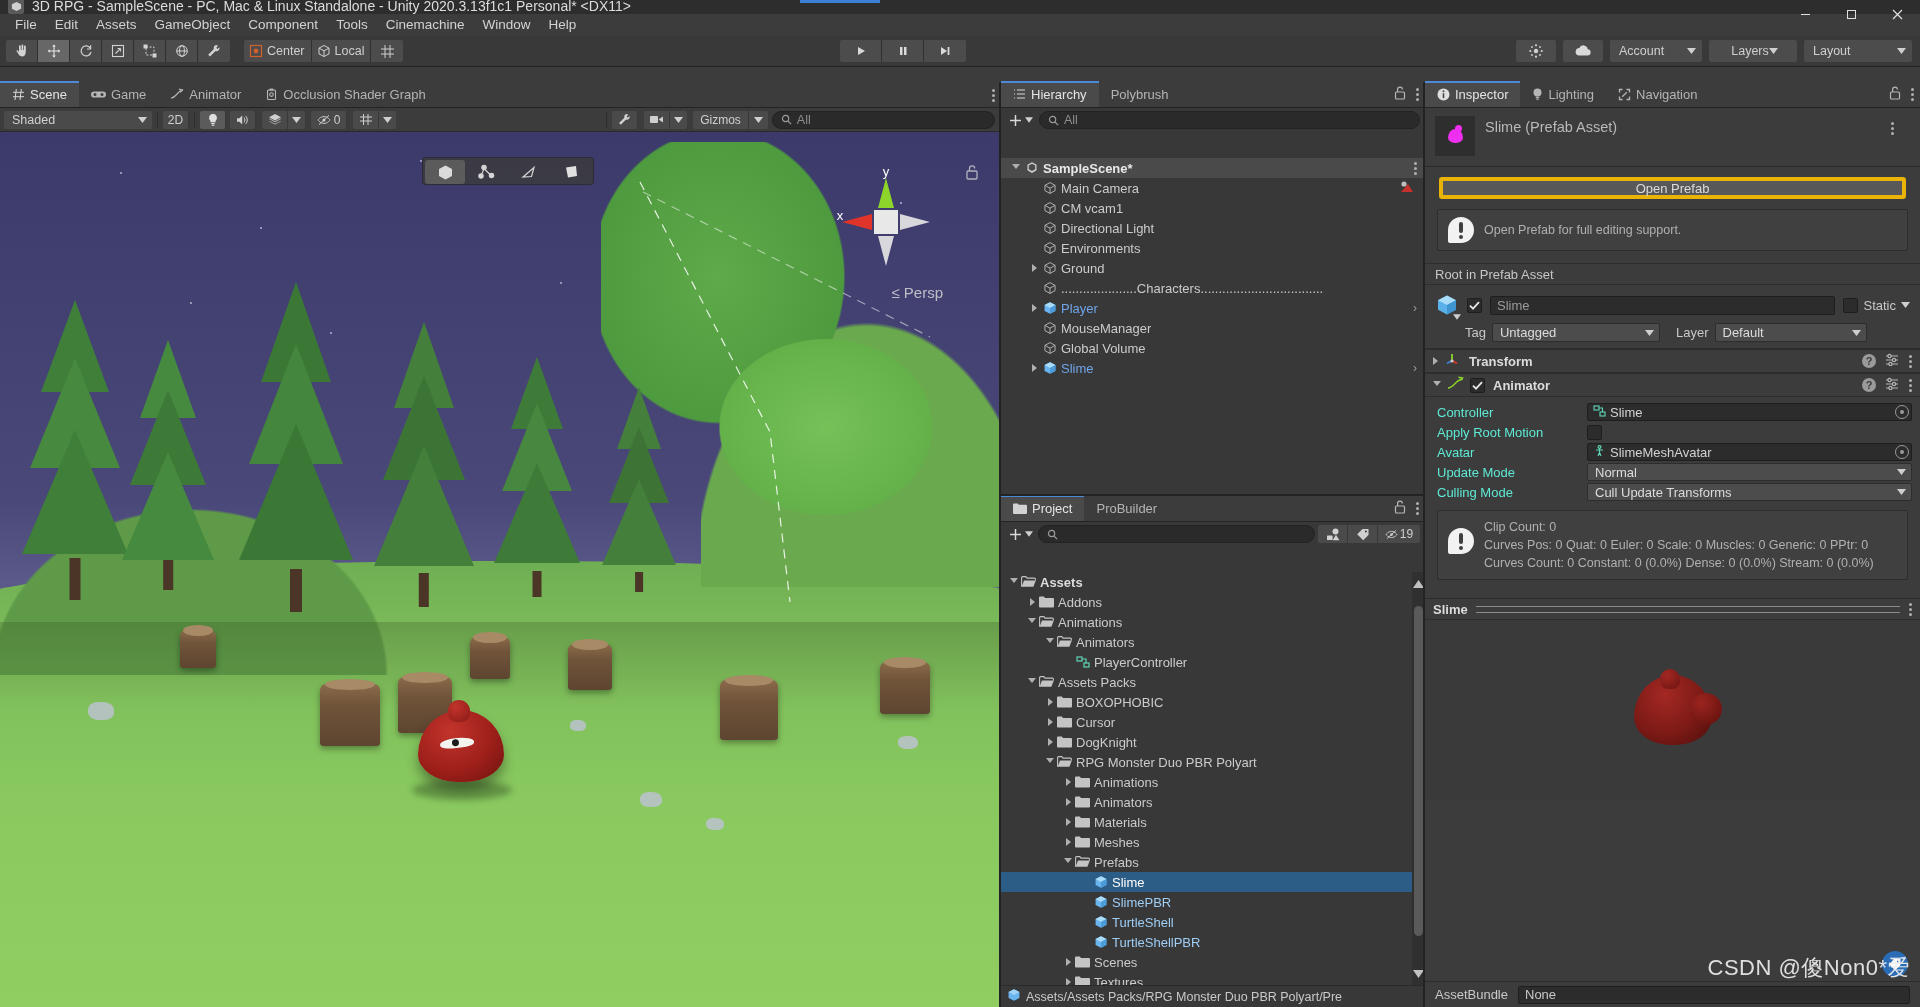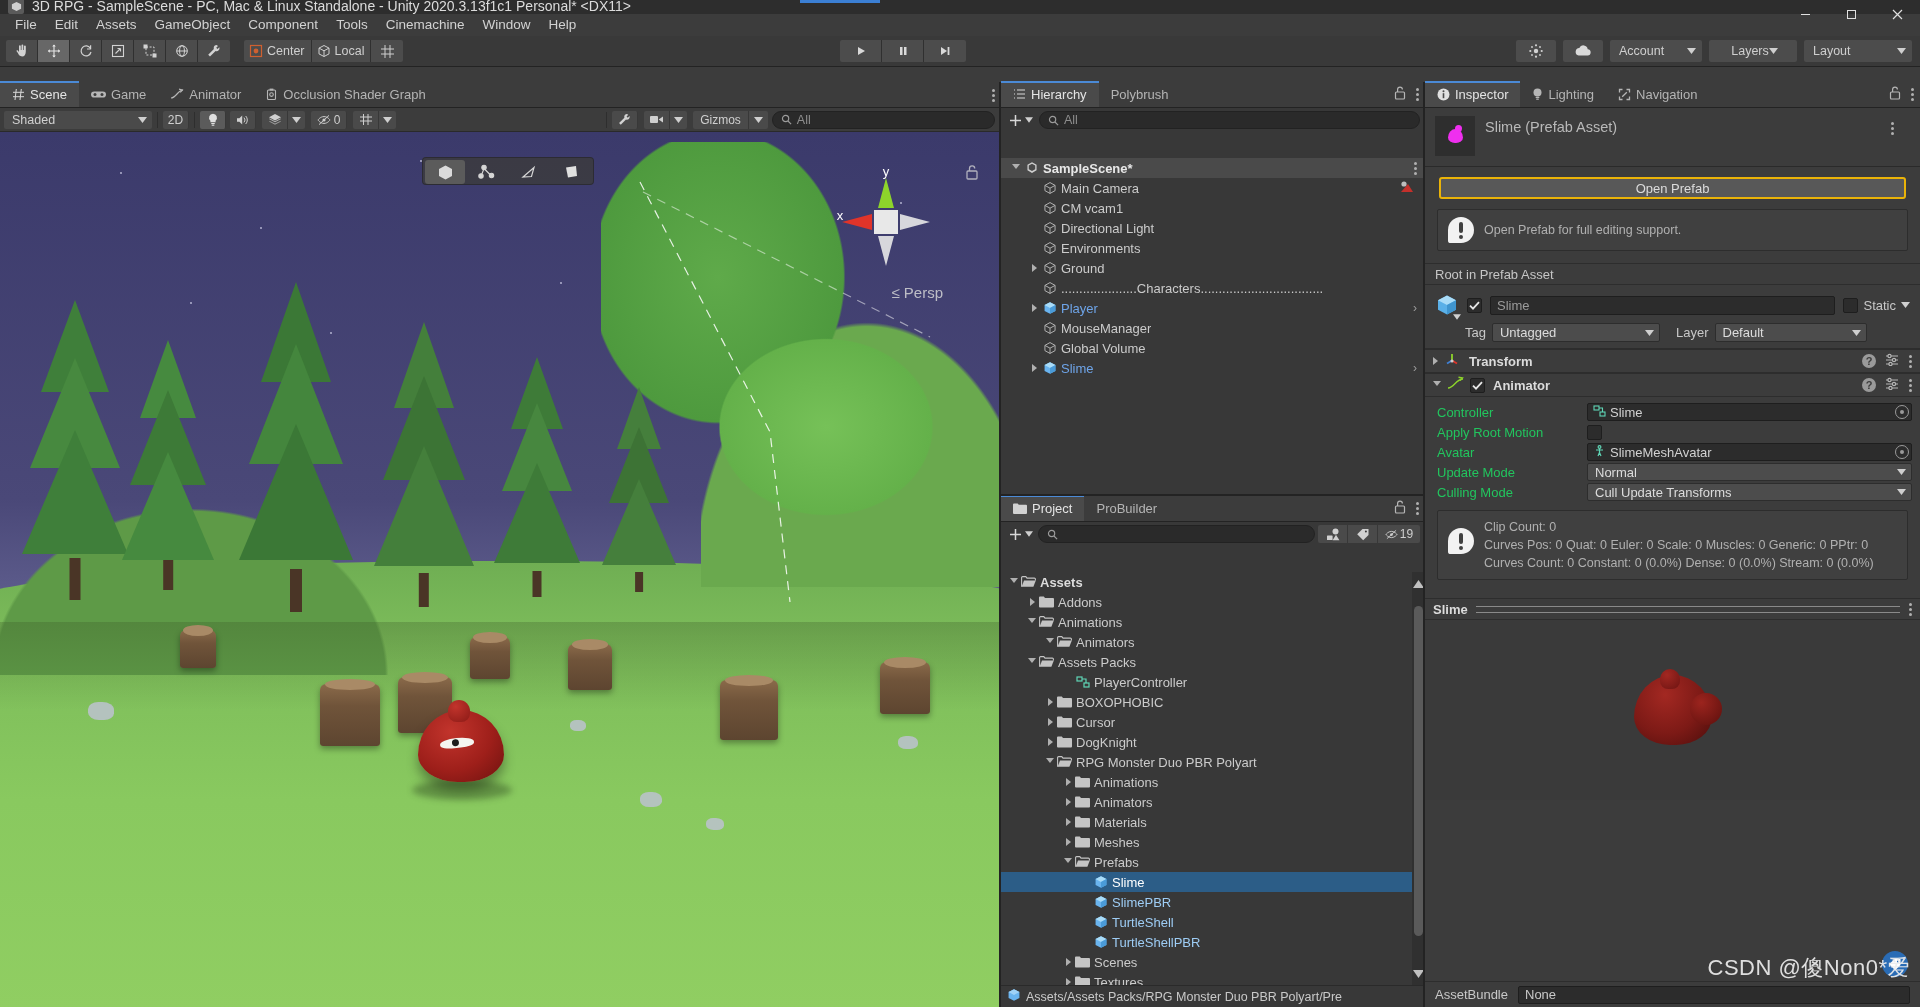--- a/index.html
+++ b/index.html
@@ -190,21 +190,21 @@
   .ins-body { position:absolute; top:26px; left:0; right:0; bottom:0; background:#3c3c3c; overflow:hidden; }
   .ins-header { display:flex; align-items:flex-start; gap:10px; padding:8px 10px 10px 10px;
                 background:#3c3c3c; border-bottom:1px solid #2a2a2a; position:relative; }
   .ins-thumb { width:40px; height:40px; background:#2e2e2e; display:flex; align-items:center; justify-content:center; }
   .ins-thumb .blob { width:15px; height:14px; background:#ef2fef;
     border-radius:50% 50% 46% 46% / 60% 60% 40% 40%; position:relative; }
   .ins-thumb .blob::after { content:""; position:absolute; top:-4px; left:7px; width:7px; height:7px;
     background:#ef2fef; border-radius:50%; }
   .ins-title { font-size:14.5px; color:#b9b9b9; padding-top:3px; }
   .open-prefab-wrap { padding:10px 14px 6px 14px; }
-  .open-prefab { height:22px; background:#585858; border:2px solid #eab308; border-radius:3px;
+  .open-prefab { height:22px; background:#585858; border:4px solid #eab308; border-radius:3px;
     display:flex; align-items:center; justify-content:center; color:#dcdcdc; font-size:13px; }
   .helpbox { margin:4px 12px 8px 12px; border:1px solid #2d2d2d; background:#404040;
     display:flex; align-items:center; gap:10px; padding:7px 10px; border-radius:2px; }
   .helpbox.multi { align-items:flex-start; }
   .warn-ico { width:26px; height:26px; flex:0 0 26px; position:relative; }
   .warn-ico .c { position:absolute; inset:0; background:#f2f2f2; border-radius:50% 50% 50% 10%; }
   .warn-ico .b { position:absolute; left:11px; top:5px; width:4px; height:11px; background:#404040; border-radius:2px; }
   .warn-ico .d { position:absolute; left:11px; top:18px; width:4px; height:4px; background:#404040; border-radius:50%; }
   .helpbox .txt { font-size:12.5px; color:#b0b0b0; line-height:1.35; }
   .section-bar { height:22px; background:#3c3c3c; border-top:1px solid #2d2d2d; border-bottom:1px solid #2d2d2d;
@@ -223,21 +223,21 @@
   .dropdown { height:19px; background:#4c4c4c; border:1px solid #2d2d2d; border-radius:2px;
     display:flex; align-items:center; justify-content:space-between; padding:0 5px 0 7px;
     font-size:13px; color:#dcdcdc; }
   .comp-head { height:24px; display:flex; align-items:center; gap:6px; padding:0 8px; background:#3c3c3c;
     border-top:1px solid #2d2d2d; border-bottom:1px solid #2d2d2d; }
   .comp-head .name { font-weight:bold; font-size:13px; color:#dcdcdc; margin-left:2px; }
   .comp-head .right { margin-left:auto; display:flex; align-items:center; gap:9px; }
   .qmark { width:14px; height:14px; border-radius:50%; background:#9a9a9a; color:#3c3c3c;
     font-size:11px; font-weight:bold; display:flex; align-items:center; justify-content:center; }
   .prop-row { height:20px; display:flex; align-items:center; padding:0 8px 0 12px; gap:0; }
-  .prop-row .pl { width:150px; font-size:13px; color:#22c55e; flex:0 0 150px; }
+  .prop-row .pl { width:150px; font-size:13px; color:#5eead4; flex:0 0 150px; }
   .obj-field { flex:1; height:18px; background:#2c2c2c; border:1px solid #1e1e1e; border-radius:2px;
     display:flex; align-items:center; gap:4px; padding:0 2px 0 5px; font-size:13px; color:#d2d2d2; }
   .obj-field .dot { margin-left:auto; width:14px; height:14px; border-radius:50%;
     border:1.5px solid #9a9a9a; display:flex; align-items:center; justify-content:center; }
   .obj-field .dot i { width:4px; height:4px; border-radius:50%; background:#9a9a9a; display:block; }
   .preview-head { height:22px; background:#3c3c3c; border-top:1px solid #2d2d2d; border-bottom:1px solid #2d2d2d;
     display:flex; align-items:center; padding:0 8px; gap:8px; }
   .preview-head .name { font-weight:bold; font-size:13px; color:#dcdcdc; }
   .preview-head .lines { flex:1; height:7px; border-top:1px solid #8a8a8a; border-bottom:1px solid #8a8a8a; }
   .preview-area { background:#3a3a3a; position:relative; }
@@ -1020,43 +1020,43 @@
             </span>
             <span class="folder-ico" style="display:flex;align-items:center;justify-content:center">
               <svg width="15" height="12" viewBox="0 0 15 12" fill="none" stroke="#c4c4c4" stroke-width="1.1">
                 <path d="M.6 10.8V1.6a1 1 0 0 1 1-1h3.2l1.2 1.5h7.4a1 1 0 0 1 1 1v1.3"></path>
                 <path d="M.6 10.8L3 4.6h11.8l-2.4 6.2z" fill="#c4c4c4" stroke="none"></path>
               </svg>
             </span>
             <span class="lbl">Animators</span>
           </div>
           <div class="prow">
-            <span style="width:24px;flex:0 0 24px"></span>
-            <span class="arrow" style="width:14px;flex:0 0 14px;display:flex;align-items:center;justify-content:center">
-              <i class="tri open" style="display:block"></i>
-            </span>
-            <span class="folder-ico" style="display:flex;align-items:center;justify-content:center">
-              <svg width="15" height="12" viewBox="0 0 15 12" fill="none" stroke="#c4c4c4" stroke-width="1.1">
-                <path d="M.6 10.8V1.6a1 1 0 0 1 1-1h3.2l1.2 1.5h7.4a1 1 0 0 1 1 1v1.3"></path>
-                <path d="M.6 10.8L3 4.6h11.8l-2.4 6.2z" fill="#c4c4c4" stroke="none"></path>
-              </svg>
-            </span>
-            <span class="lbl">Assets Packs</span>
-          </div>
-          <div class="prow">
             <span style="width:60px;flex:0 0 60px"></span>
             <span class="arrow" style="width:14px;flex:0 0 14px;display:flex;align-items:center;justify-content:center"></span>
             <span class="folder-ico" style="display:flex;align-items:center;justify-content:center">
               <svg width="14" height="12" viewBox="0 0 14 12" fill="none" stroke="#5fd6b6" stroke-width="1.2">
                 <rect x="1" y="1" width="5" height="4"></rect>
                 <rect x="8" y="7" width="5" height="4"></rect>
                 <path d="M6 3h4v4"></path>
               </svg>
             </span>
             <span class="lbl">PlayerController</span>
+          </div>
+          <div class="prow">
+            <span style="width:24px;flex:0 0 24px"></span>
+            <span class="arrow" style="width:14px;flex:0 0 14px;display:flex;align-items:center;justify-content:center">
+              <i class="tri open" style="display:block"></i>
+            </span>
+            <span class="folder-ico" style="display:flex;align-items:center;justify-content:center">
+              <svg width="15" height="12" viewBox="0 0 15 12" fill="none" stroke="#c4c4c4" stroke-width="1.1">
+                <path d="M.6 10.8V1.6a1 1 0 0 1 1-1h3.2l1.2 1.5h7.4a1 1 0 0 1 1 1v1.3"></path>
+                <path d="M.6 10.8L3 4.6h11.8l-2.4 6.2z" fill="#c4c4c4" stroke="none"></path>
+              </svg>
+            </span>
+            <span class="lbl">Assets Packs</span>
           </div>
           <div class="prow">
             <span style="width:42px;flex:0 0 42px"></span>
             <span class="arrow" style="width:14px;flex:0 0 14px;display:flex;align-items:center;justify-content:center">
               <i class="tri" style="display:block"></i>
             </span>
             <span class="folder-ico" style="display:flex;align-items:center;justify-content:center">
               <svg width="15" height="12" viewBox="0 0 15 12" fill="#c4c4c4">
                 <path d="M0 1.5A1 1 0 0 1 1 .5h3.8l1.2 1.4H14a1 1 0 0 1 1 1V10.6a1 1 0 0 1-1 1H1a1 1 0 0 1-1-1z"></path>
               </svg>

